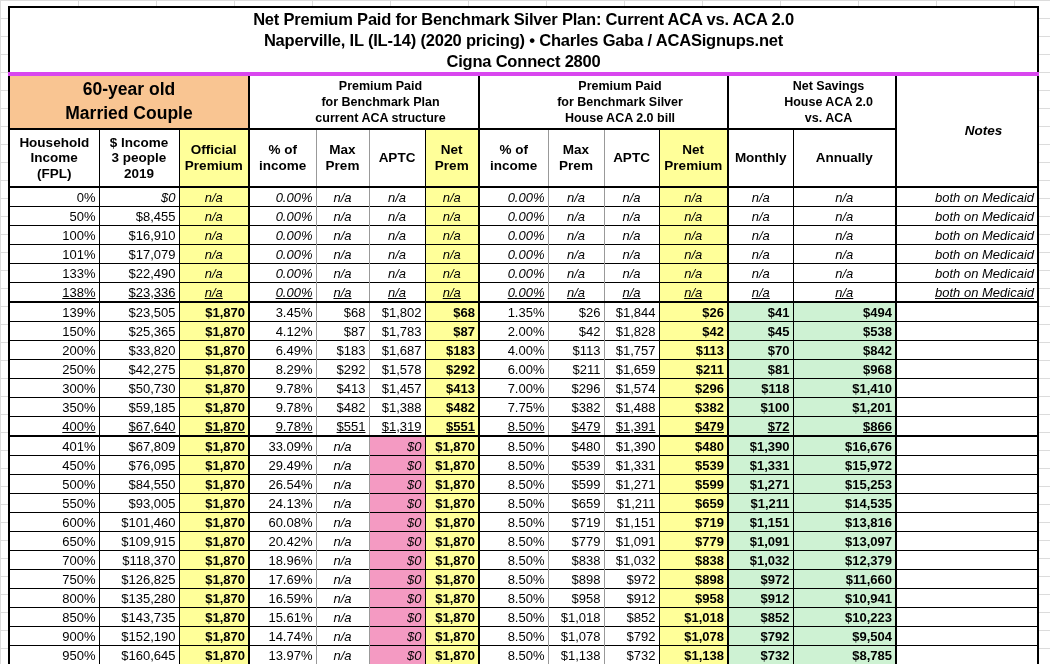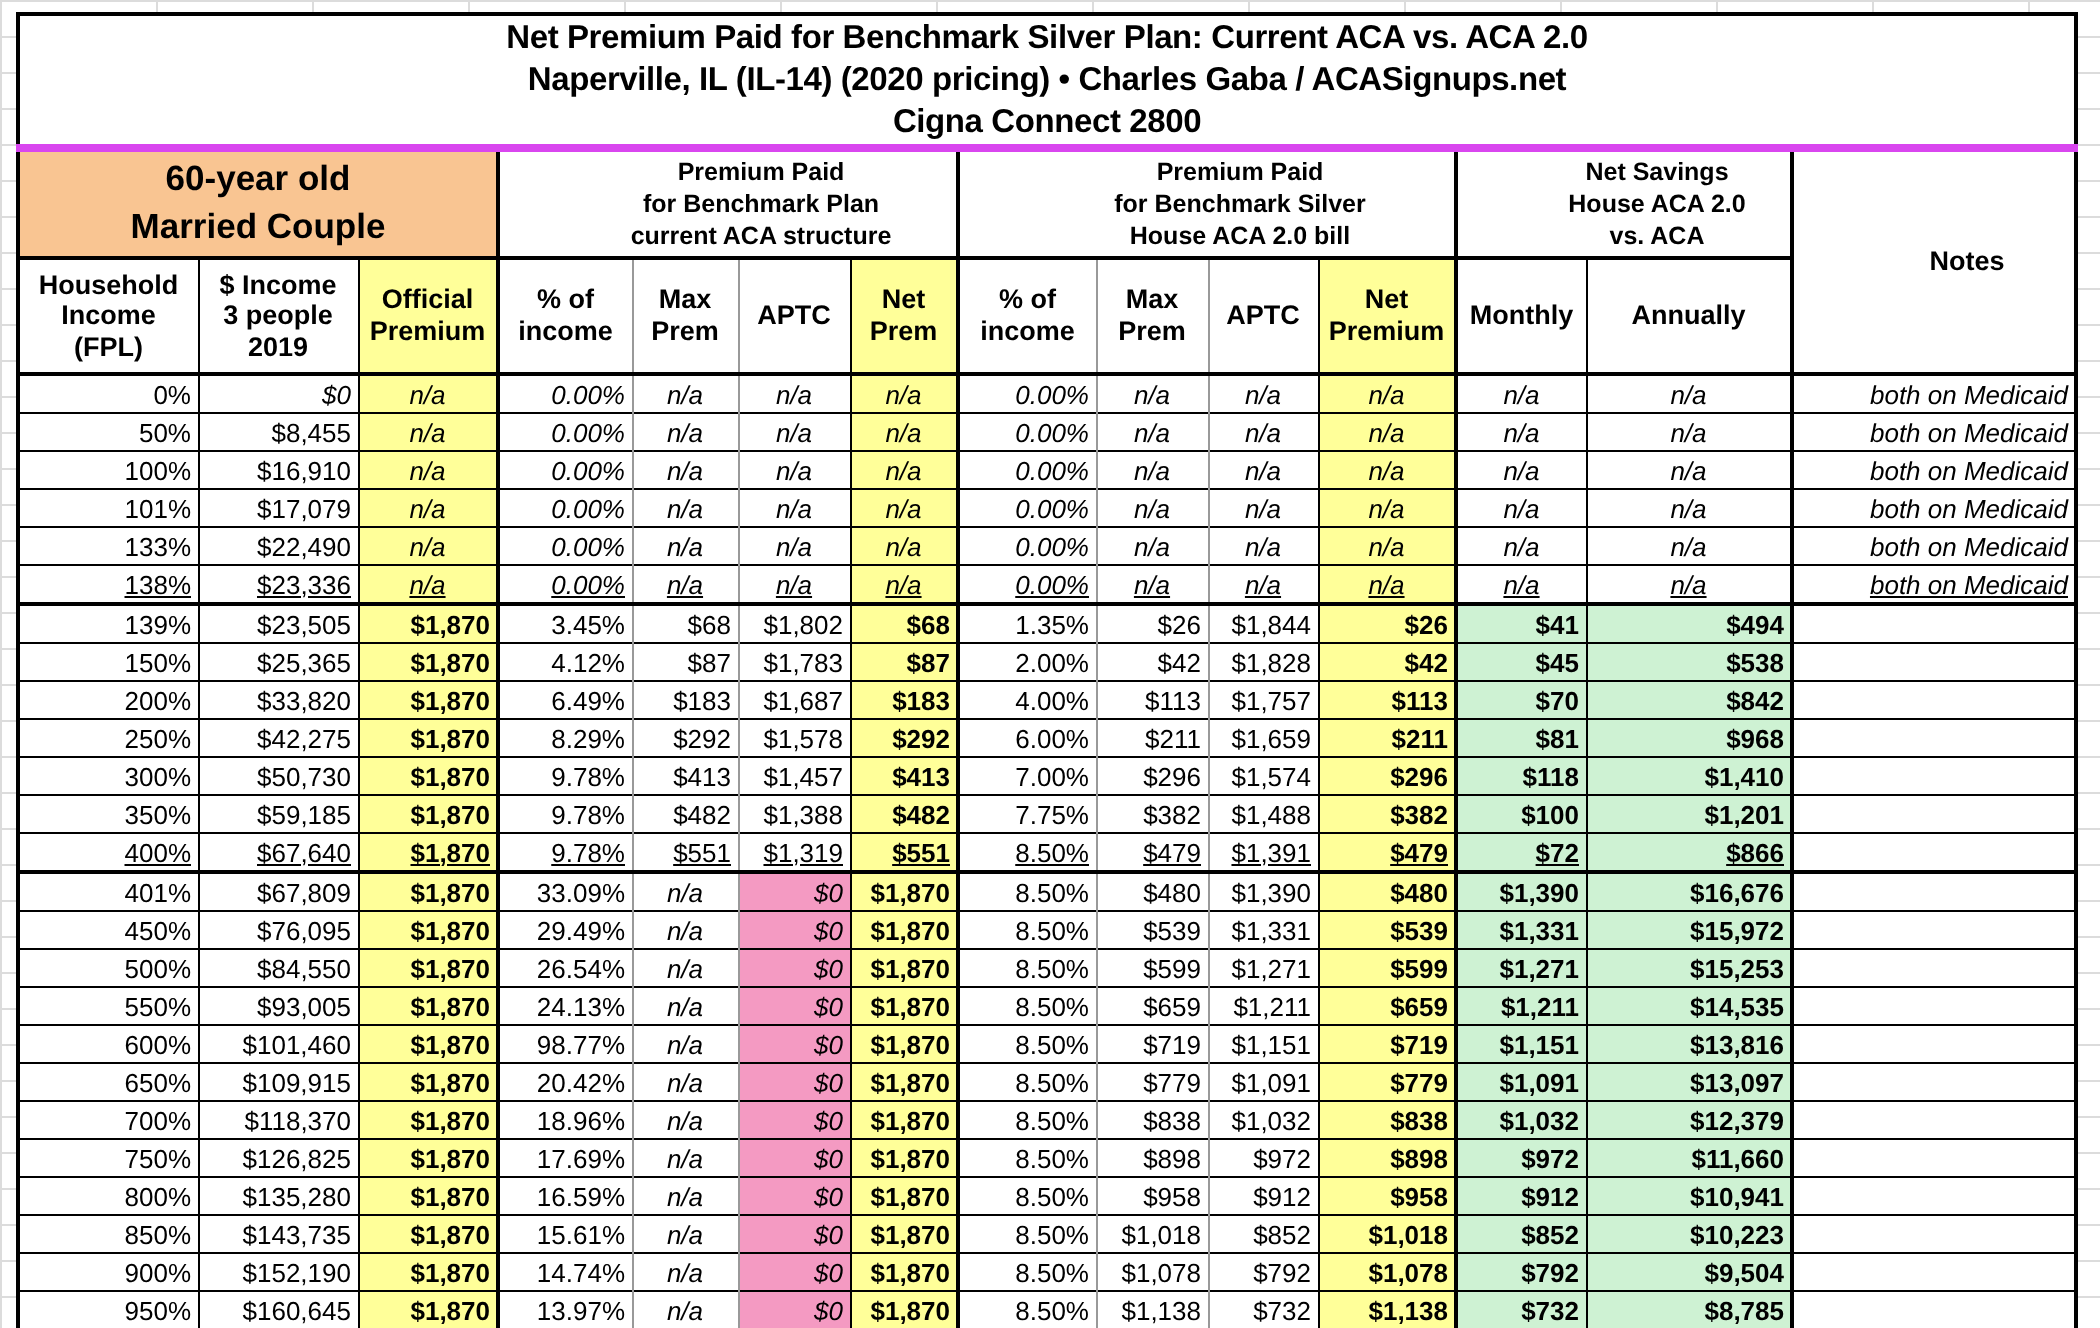--- a/index.html
+++ b/index.html
@@ -30,21 +30,21 @@
   }
   
   .title-cell{
     height:64px;text-align:center;font-weight:bold;font-size:16.5px;
     line-height:21px;border-bottom:4px solid #d946ef;letter-spacing:-0.2px;
   }
   
   .r-group td{border-bottom:2px solid #000;height:52px;text-align:center;}
   .grp{font-size:12.5px;font-weight:bold;line-height:1.3;white-space:pre-line;padding-left:33px;}
   .subject{font-size:17.5px;font-weight:bold;line-height:1.35;white-space:pre-line;background:var(--orange);}
-  .notes-h{font-size:13.5px;font-weight:bold;}
+  .notes-h{font-size:13.5px;font-weight:bold;font-style:italic;}
   
   .r-cols th{
     height:56px;border-bottom:2px solid #000;text-align:center;
     font-size:13.5px;font-weight:bold;line-height:1.15;white-space:pre-line;
   }
   
   tr.data td{
     height:18px;border-top:1px solid #000;
     font-size:13px;text-align:right;padding-right:3px;
   }
@@ -407,21 +407,21 @@
           <td class="col-aptc2">$1,211</td>
           <td class="col-net2 yellow b">$659</td>
           <td class="col-monthly green b">$1,211</td>
           <td class="col-annually green b">$14,535</td>
           <td class="col-notes notes"></td>
         </tr>
         <tr class="data">
           <td class="col-fpl">600%</td>
           <td class="col-income">$101,460</td>
           <td class="col-official yellow b">$1,870</td>
-          <td class="col-pct1">98.77%</td>
+          <td class="col-pct1">60.08%</td>
           <td class="col-max1 it ctr">n/a</td>
           <td class="col-aptc1 pink it">$0</td>
           <td class="col-net1 yellow b">$1,870</td>
           <td class="col-pct2">8.50%</td>
           <td class="col-max2">$719</td>
           <td class="col-aptc2">$1,151</td>
           <td class="col-net2 yellow b">$719</td>
           <td class="col-monthly green b">$1,151</td>
           <td class="col-annually green b">$13,816</td>
           <td class="col-notes notes"></td>

